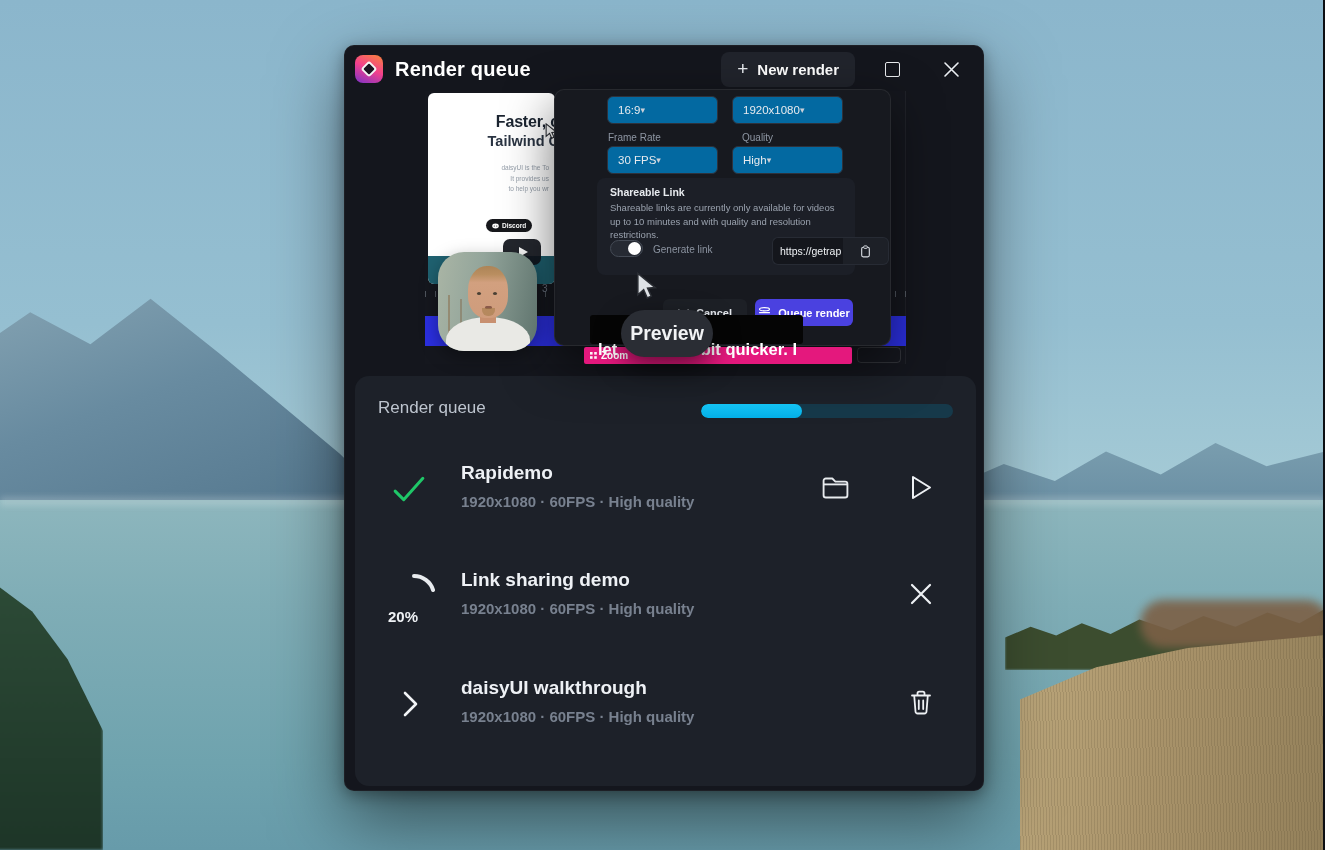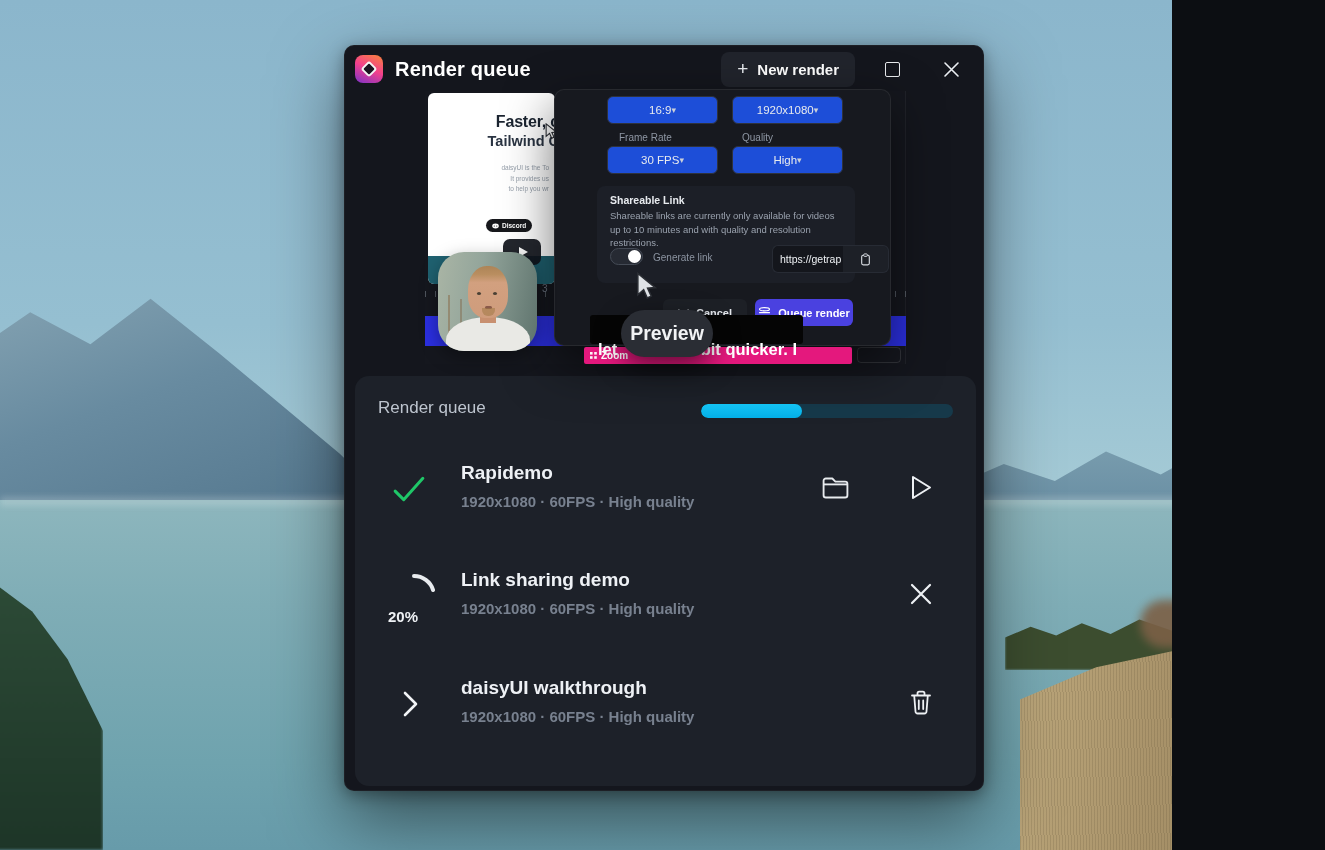--- a/index.html
+++ b/index.html
@@ -1,17 +1,17 @@
 <!DOCTYPE html>
 <html><head>
 <meta charset="utf-8">
 <style>
   html,body{margin:0;padding:0;background:#0c0e12;}
   *{box-sizing:border-box;font-family:"Liberation Sans",sans-serif;}
-  #stage{position:relative;width:1172px;height:850px;overflow:hidden;padding-left:36px;}
+  #stage{position:relative;width:1323px;height:850px;overflow:hidden;padding-left:36px;}
 
   
   .wallpaper{position:absolute;inset:0;z-index:0;background:linear-gradient(180deg,#8bb6cc 0%,#95bfd1 38%,#a3c9d5 56%,#a9cdd8 60%);}
   .mountain-left{position:absolute;left:-30px;top:285px;width:430px;height:228px;
     background:linear-gradient(160deg,#87a5b4 0%,#688ba0 45%,#52758c 100%);
     clip-path:polygon(0 30%,14% 12%,28% 26%,42% 6%,58% 30%,72% 52%,86% 74%,100% 100%,0 100%);}
   .ridge-right{position:absolute;left:960px;top:420px;width:365px;height:105px;
     background:linear-gradient(180deg,#7fa2b2 0%,#6d92a6 70%);
     clip-path:polygon(0 60%,12% 42%,26% 58%,40% 30%,55% 52%,70% 22%,84% 44%,100% 30%,100% 100%,0 100%);}
   .water{position:absolute;left:0;top:500px;width:1325px;height:350px;
@@ -85,29 +85,29 @@
     display:flex;align-items:center;justify-content:space-between;padding:0 6px 0 8px;}
   .caption span{color:#fff;font-size:16.5px;font-weight:600;white-space:nowrap;margin-top:40px;}
   .preview-pill{position:absolute;left:196px;top:219px;width:92px;height:47px;border-radius:24px;background:#2a2d34;z-index:40;
     display:flex;align-items:center;justify-content:center;color:#f2f3f5;font-size:19.5px;font-weight:700;
     box-shadow:0 10px 26px rgba(0,0,0,.55);cursor:pointer;}
   .main-cursor{position:absolute;left:211px;top:181px;z-index:50;}
 
   
   .dialog{position:absolute;left:129px;top:-2px;width:337px;height:257px;background:#17191f;border-radius:10px;z-index:20;
     border:1px solid rgba(255,255,255,.07);box-shadow:0 18px 50px rgba(0,0,0,.55);}
-  .dropdown{position:absolute;width:111px;height:28px;background:#1d4ed8;border:1px solid #2e323c;border-radius:6px;
-    display:flex;align-items:center;justify-content:center;padding:0 10px;cursor:pointer;}
+  .dropdown{position:absolute;width:111px;height:28px;background:#0369a1;border:1px solid #2e323c;border-radius:6px;
+    display:flex;align-items:center;justify-content:flex-start;padding:0 10px;cursor:pointer;}
   .dropdown .val{font-size:11.5px;color:#e7eaee;}
   .dropdown .chev{font-size:9px;color:#cbd0d8;}
   .dd1{left:52px;top:6px;} .dd2{left:177px;top:6px;} .dd3{left:52px;top:56px;} .dd4{left:177px;top:56px;}
   .field-label{position:absolute;font-size:10px;color:#8e96a3;}
-  .lbl-fr{left:64px;top:42px;} .lbl-q{left:178px;top:42px;margin-left:9px;}
-
-  .share-card{position:absolute;left:42px;top:96px;width:258px;height:97px;background:#1c1f27;border-radius:8px;}
+  .lbl-fr{left:53px;top:42px;} .lbl-q{left:178px;top:42px;margin-left:9px;}
+
+  .share-card{position:absolute;left:42px;top:88px;width:258px;height:97px;background:#1c1f27;border-radius:8px;}
   .share-title{position:absolute;left:13px;top:8px;font-size:10.5px;font-weight:700;color:#e8ebef;}
   .share-desc{position:absolute;left:13px;top:23px;width:230px;font-size:9.5px;line-height:13.5px;color:#9aa2ae;}
   .toggle{position:absolute;left:13px;top:62px;width:33px;height:17px;border-radius:9px;background:#262a33;border:1px solid #444a55;cursor:pointer;}
   .toggle .knob{position:absolute;right:1.5px;top:1px;width:13px;height:13px;border-radius:50%;background:#fff;}
   .toggle-label{position:absolute;left:56px;top:66px;font-size:10px;color:#8b93a0;}
   .link-group{position:absolute;left:175px;top:59px;display:flex;}
   .link-input{width:71px;height:28px;background:#14161c;border:1px solid #272b34;border-right:none;border-radius:6px 0 0 6px;
     display:flex;align-items:center;padding:0 7px;font-size:10.5px;color:#eef1f4;white-space:nowrap;overflow:hidden;}
   .copy-btn{width:46px;height:28px;background:#1d2027;border:1px solid #272b34;border-left:none;border-radius:0 6px 6px 0;
     display:flex;align-items:center;justify-content:center;cursor:pointer;}

